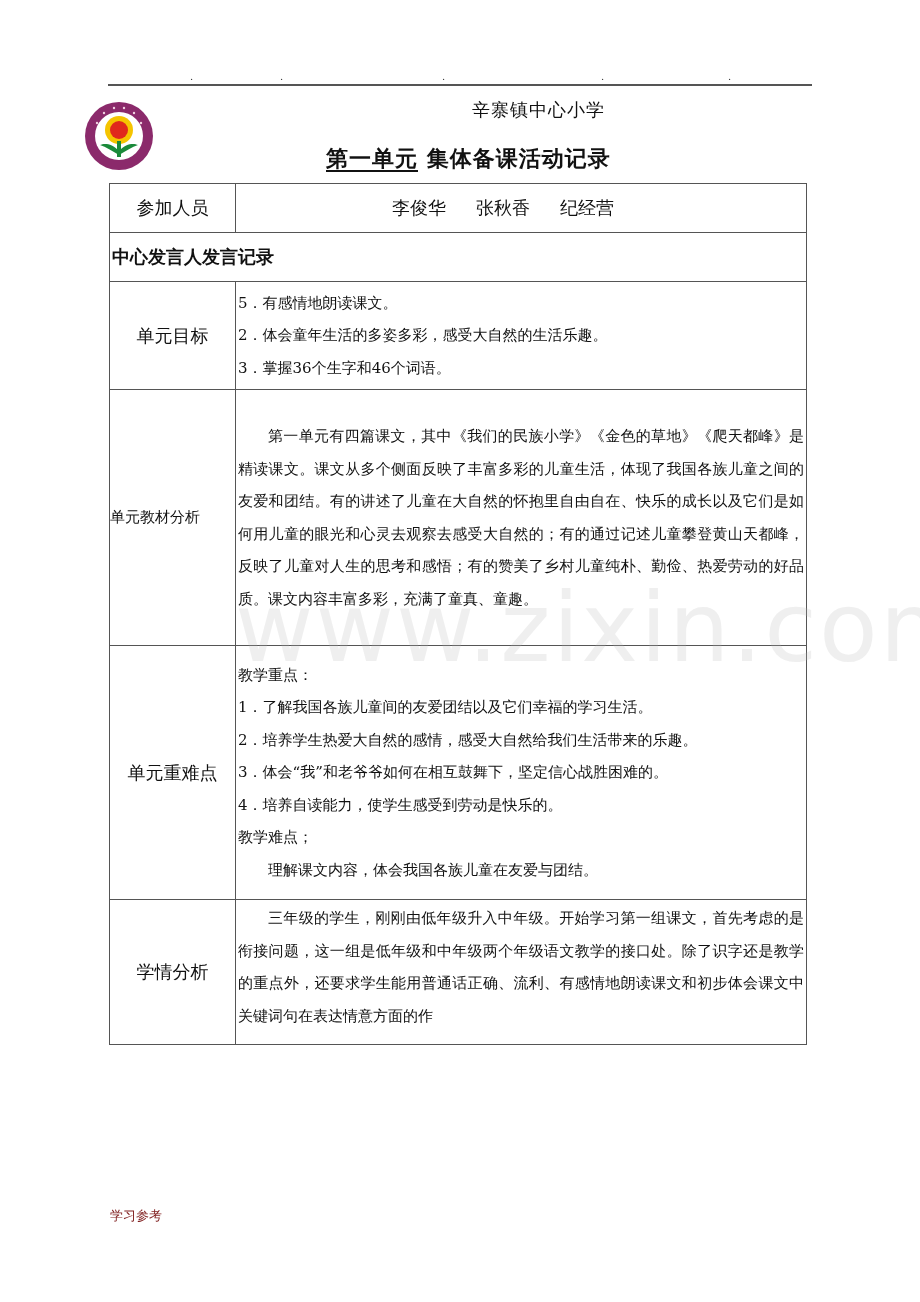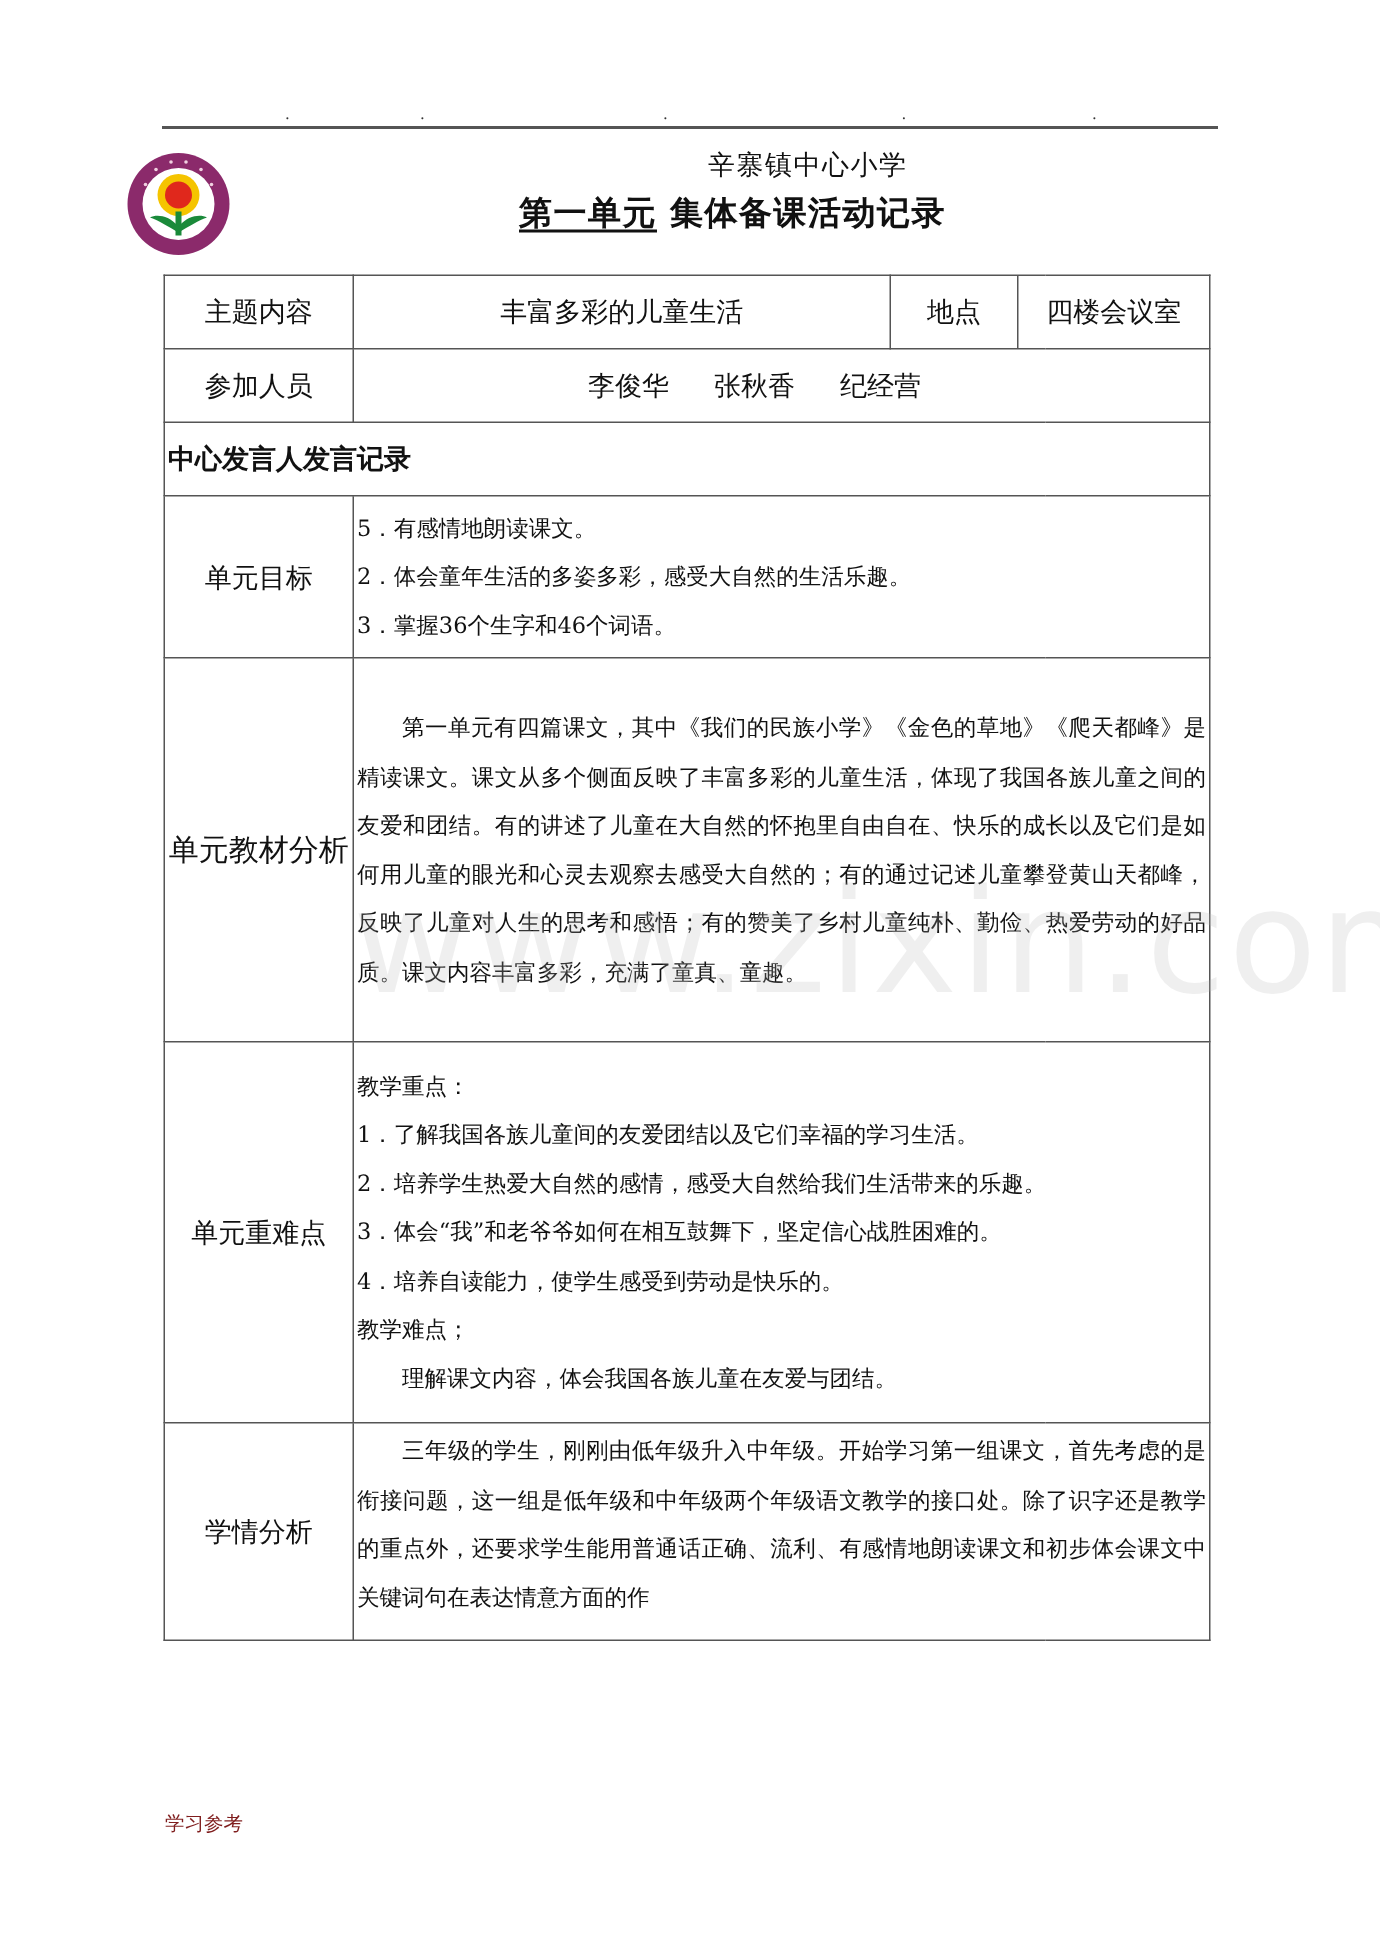--- a/index.html
+++ b/index.html
@@ -6,28 +6,28 @@
   body { width:920px; height:1302px; position:relative; overflow:hidden;
          font-family: "DejaVu Serif", "Liberation Serif", serif; color:#111; }
 
   .header-dots { position:absolute; top:72px; left:108px; width:704px; height:10px; }
   .header-dots span { position:absolute; top:0; font-size:10px; line-height:10px; color:#333; }
   .header-rule { position:absolute; top:84px; left:108px; width:704px; height:2px; background:#555; }
 
   .logo { position:absolute; left:84px; top:101px; width:70px; height:70px; }
 
   .school-name { position:absolute; left:472px; top:98px; font-size:18px; letter-spacing:1px; }
-  .doc-title { position:absolute; left:326px; top:127px; font-size:22px; font-weight:bold; letter-spacing:1px;margin-left:20px; }
+  .doc-title { position:absolute; left:326px; top:144px; font-size:22px; font-weight:bold; letter-spacing:1px; }
   .doc-title .ul { text-decoration:underline; text-underline-offset:4px; }
 
   table.form { position:absolute; left:109px; top:183px; width:697px; border-collapse:collapse; table-layout:fixed; }
   table.form td { border:1px solid #555; padding:0; vertical-align:middle; }
   .cell-c { text-align:center; font-size:18px; }
   .label-big { text-align:center; font-size:18px; }
-  .label-small { text-align:center; font-size:20px; }
+  .label-small { font-size:15px; }
   .full-left { font-size:18px; padding-left:2px !important; }
   .bold { font-weight:bold; }
   .content { font-size:15px; line-height:32.5px; padding:2px 2px 2px 2px !important; text-align:justify; }
   .content p { margin:0; }
   .indent { text-indent:2em; }
 
   .watermark { position:absolute; left:235px; top:572px; font-family:"DejaVu Sans", sans-serif;
                font-size:96px; color:rgba(180,180,180,0.22); letter-spacing:2px; pointer-events:none; }
 
   .footer { position:absolute; left:110px; top:1207px; font-size:13px; color:#7f1d1d;
@@ -77,32 +77,20 @@
   <colgroup>
     <col style="width:126px">
     <col style="width:140px">
     <col style="width:110px">
     <col style="width:108px">
     <col style="width:103px">
     <col style="width:110px">
   </colgroup>
   <tbody>
   <tr style="height:49px">
-    <td class="cell-c">主题内容</td>
-    <td class="cell-c" colspan="3" style="position:relative">
-      <span>丰富多彩的儿童生活</span>
-    </td>
-    <td class="cell-c" colspan="2" style="padding:0">
-      <div style="display:flex;height:48px;align-items:stretch">
-        <div style="width:84px;display:flex;align-items:center;justify-content:center;border-right:1px solid #555">地点</div>
-        <div style="flex:1;display:flex;align-items:center;justify-content:center">四楼会议室</div>
-      </div>
-    </td>
-  </tr>
-  <tr style="height:49px">
     <td class="cell-c">参加人员</td>
     <td class="cell-c" colspan="5" style="text-align:left;padding-left:156px">
       <span>李俊华</span><span style="display:inline-block;width:30px"></span><span>张秋香</span><span style="display:inline-block;width:30px"></span><span>纪经营</span>
     </td>
   </tr>
   <tr style="height:49px">
     <td colspan="6" class="full-left bold">中心发言人发言记录</td>
   </tr>
   <tr style="height:108px">
     <td class="label-big">单元目标</td>

